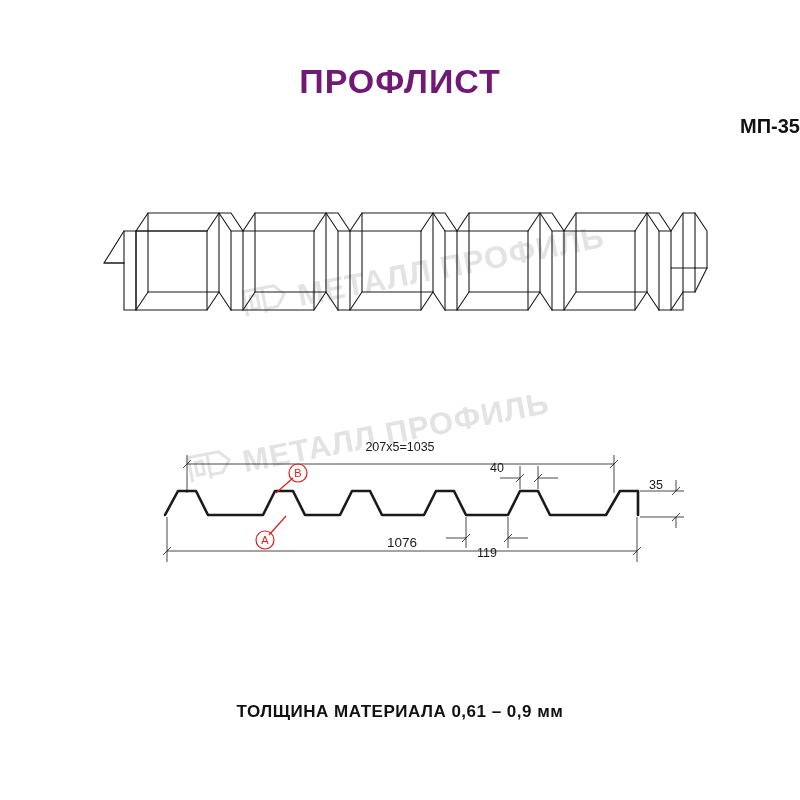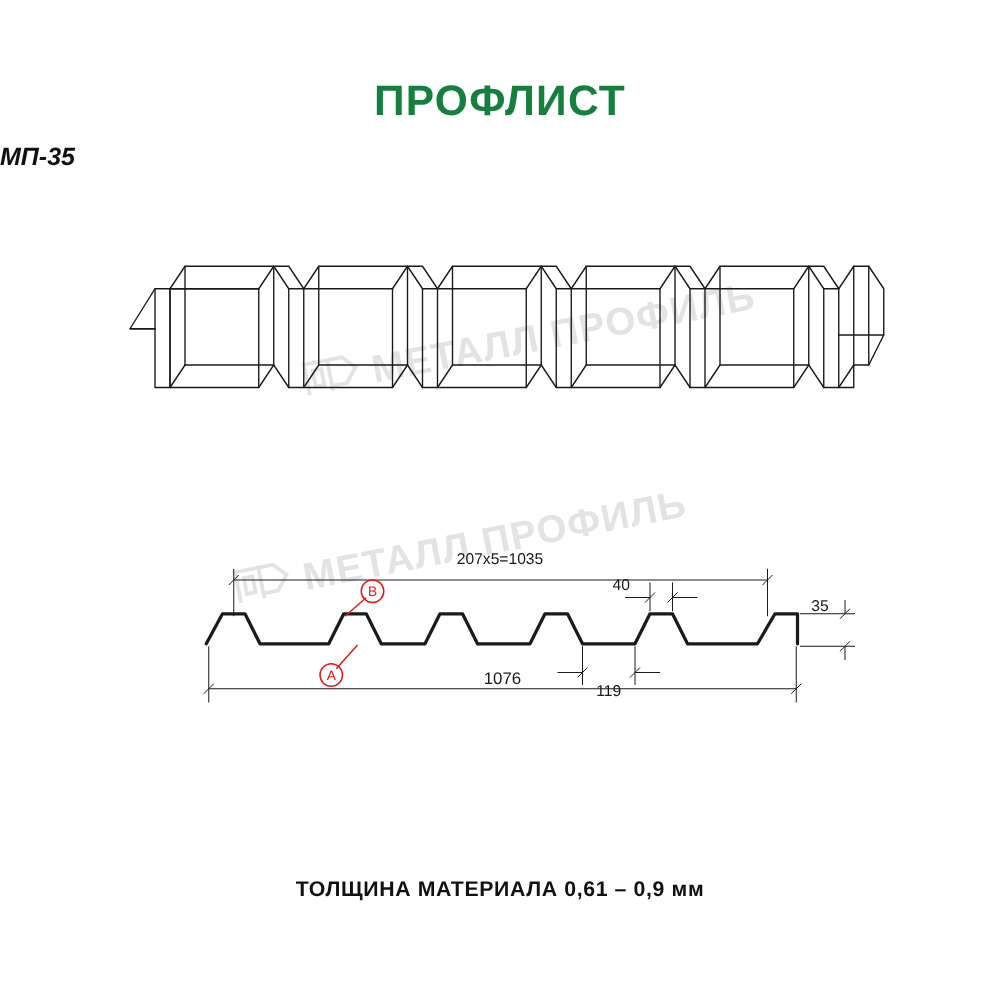--- a/index.html
+++ b/index.html
@@ -21,32 +21,31 @@
   }
   .title {
     position: absolute;
     left: 0;
     right: 0;
     top: 62px;
     text-align: center;
     font-size: 34px;
     font-weight: bold;
     letter-spacing: 1px;
-    color: #15803d;
+    color: #701a75;
   }
   .subtitle {
     position: absolute;
     left: 0;
     right: 0;
     top: 115px;
-    text-align: left;
+    text-align: right;
     font-size: 20px;
     font-weight: bold;
     color: #111111;
-    font-style: italic;
   }
   .footer-note {
     position: absolute;
     left: 0;
     right: 0;
     top: 702px;
     text-align: center;
     font-size: 17px;
     font-weight: bold;
     letter-spacing: 0.5px;

